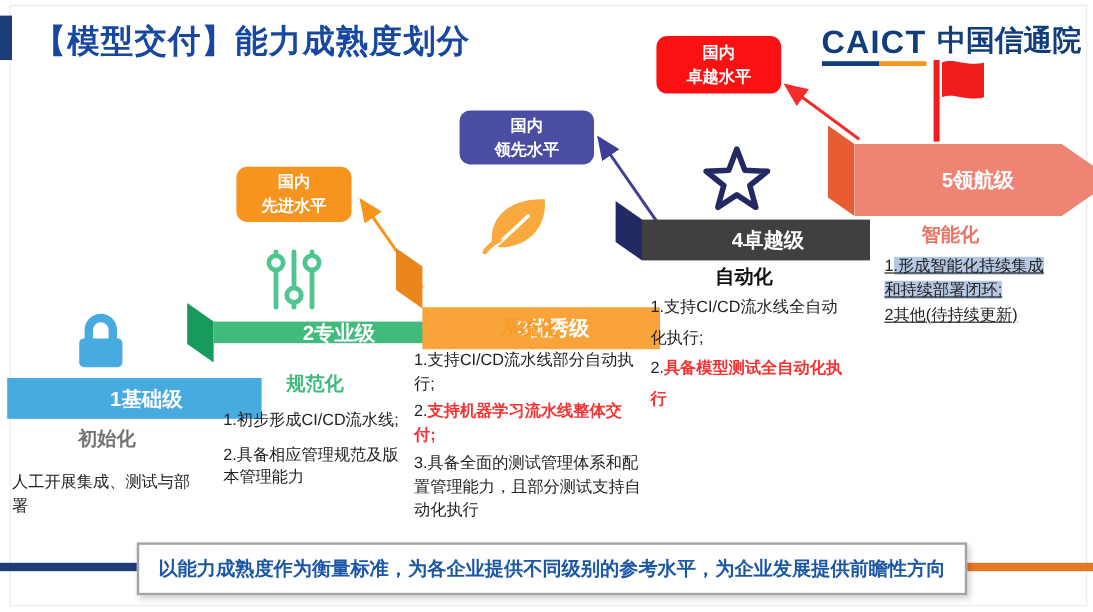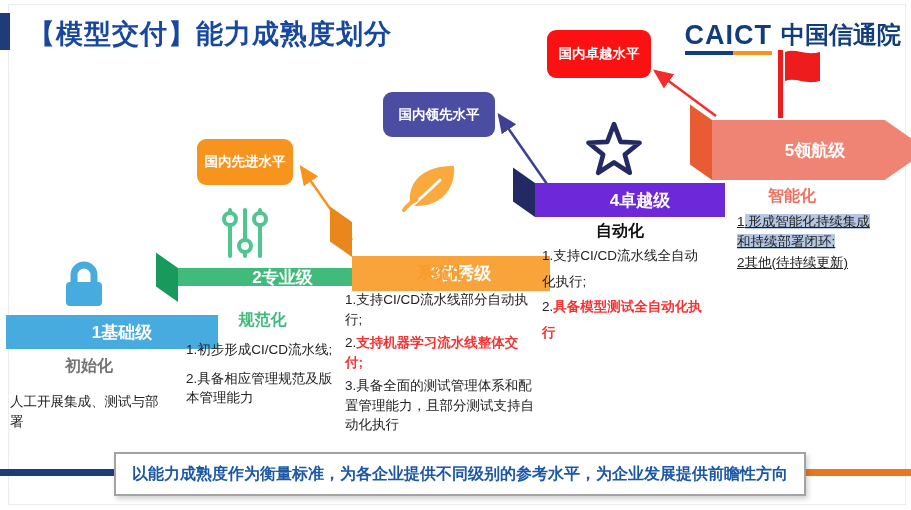--- a/index.html
+++ b/index.html
@@ -20,21 +20,21 @@
 
   
   .bar{position:absolute;display:flex;align-items:center;justify-content:center;z-index:3;
        color:#fff;font-weight:bold;font-size:17px;padding-left:20px;}
   .fold{position:absolute;transform:skewY(35deg);transform-origin:100% 50%;z-index:2;}
   .s1-bar{left:6px;top:315px;width:192px;height:34px;background:#47abdf;}
   .s2-bar{left:178px;top:268px;width:169px;height:18px;background:#41bb7c;}
   .s2-fold{left:156px;top:268px;width:22px;height:34px;background:#189a5d;}
   .s3-bar{left:352px;top:222px;width:178px;height:35px;background:#f8a43b;margin-top:34px;}
   .s3-fold{left:330px;top:222px;width:22px;height:35px;background:#e9861c;}
-  .s4-bar{left:535px;top:183px;width:170px;height:34px;background:#6d28d9;}
+  .s4-bar{left:535px;top:183px;width:170px;height:34px;background:#404040;}
   .s4-fold{left:513px;top:183px;width:22px;height:34px;background:#232a63;}
   .s5-arrow{left:712px;top:120px;width:196px;height:60px;background:#ef8474;
             clip-path:polygon(0 0,80% 0,100% 50%,80% 100%,0 100%);}
   .s5-fold{left:690px;top:120px;width:22px;height:60px;background:#e85b33;}
 
   
   .keyword{position:absolute;font-size:16px;font-weight:bold;text-align:center;z-index:3;}
   .kw1{left:6px;top:356px;width:166px;color:#737373;}
   .kw2{left:178px;top:310px;width:169px;color:#41bb7c;}
   .kw3{left:352px;top:263px;width:178px;color:#f89b28;}
@@ -49,21 +49,21 @@
   .d2 .item{margin-bottom:9px;}
   .d3{left:345px;top:290px;width:190px;}
   .d3 .item{margin-bottom:4px;}
   .d4{left:542px;top:243px;width:168px;line-height:1.9;}
   .d5{left:737px;top:212px;width:136px;line-height:1.5;text-decoration:underline;}
   .red{color:#f53333;font-weight:bold;}
   .hl{background:#b5c7e3;}
 
   
   .callout{position:absolute;border-radius:9px;color:#fff;font-weight:bold;font-size:13.5px;
-           display:flex;flex-direction:row;align-items:center;justify-content:center;
+           display:flex;flex-direction:column;align-items:center;justify-content:center;
            line-height:1.45;z-index:4;text-align:center;}
   .co-adv{left:197px;top:139px;width:96px;height:46px;background:#f7941d;}
   .co-lead{left:383px;top:92px;width:112px;height:45px;background:#4a4da1;}
   .co-exc{left:547px;top:30px;width:104px;height:48px;background:#fb1111;}
 
   .icon{position:absolute;z-index:3;}
   .overlay{position:absolute;left:0;top:0;z-index:1;pointer-events:none;}
 
   
   .banner-line-navy{position:absolute;left:0;top:469px;width:118px;height:7px;background:#1e3c78;z-index:4;}

